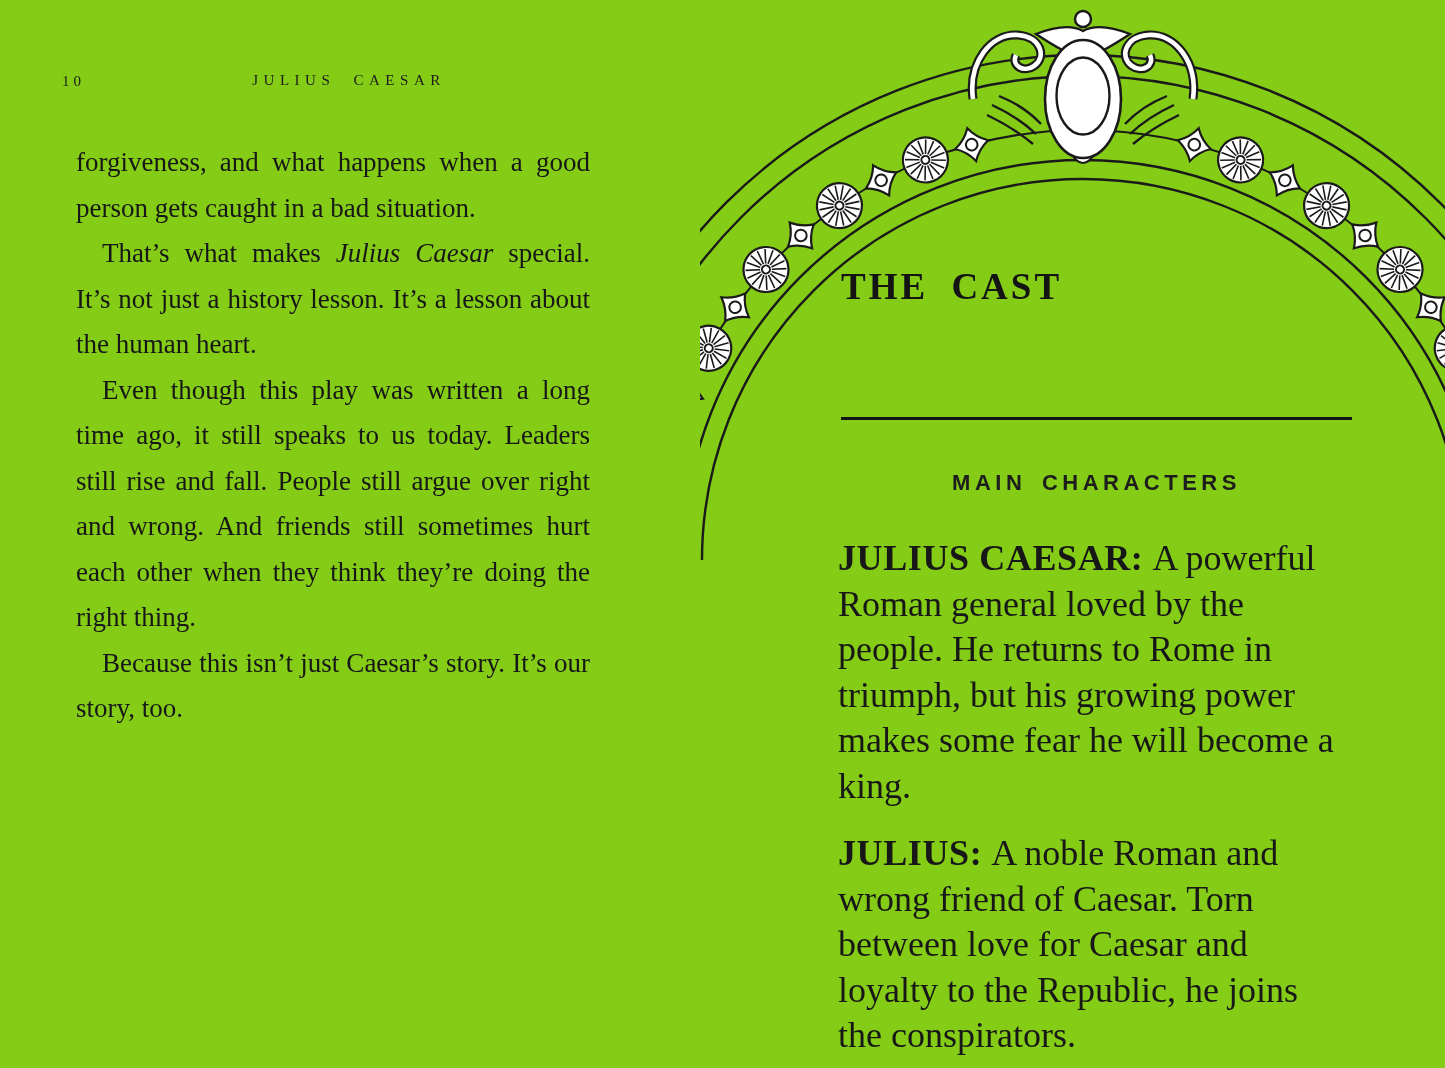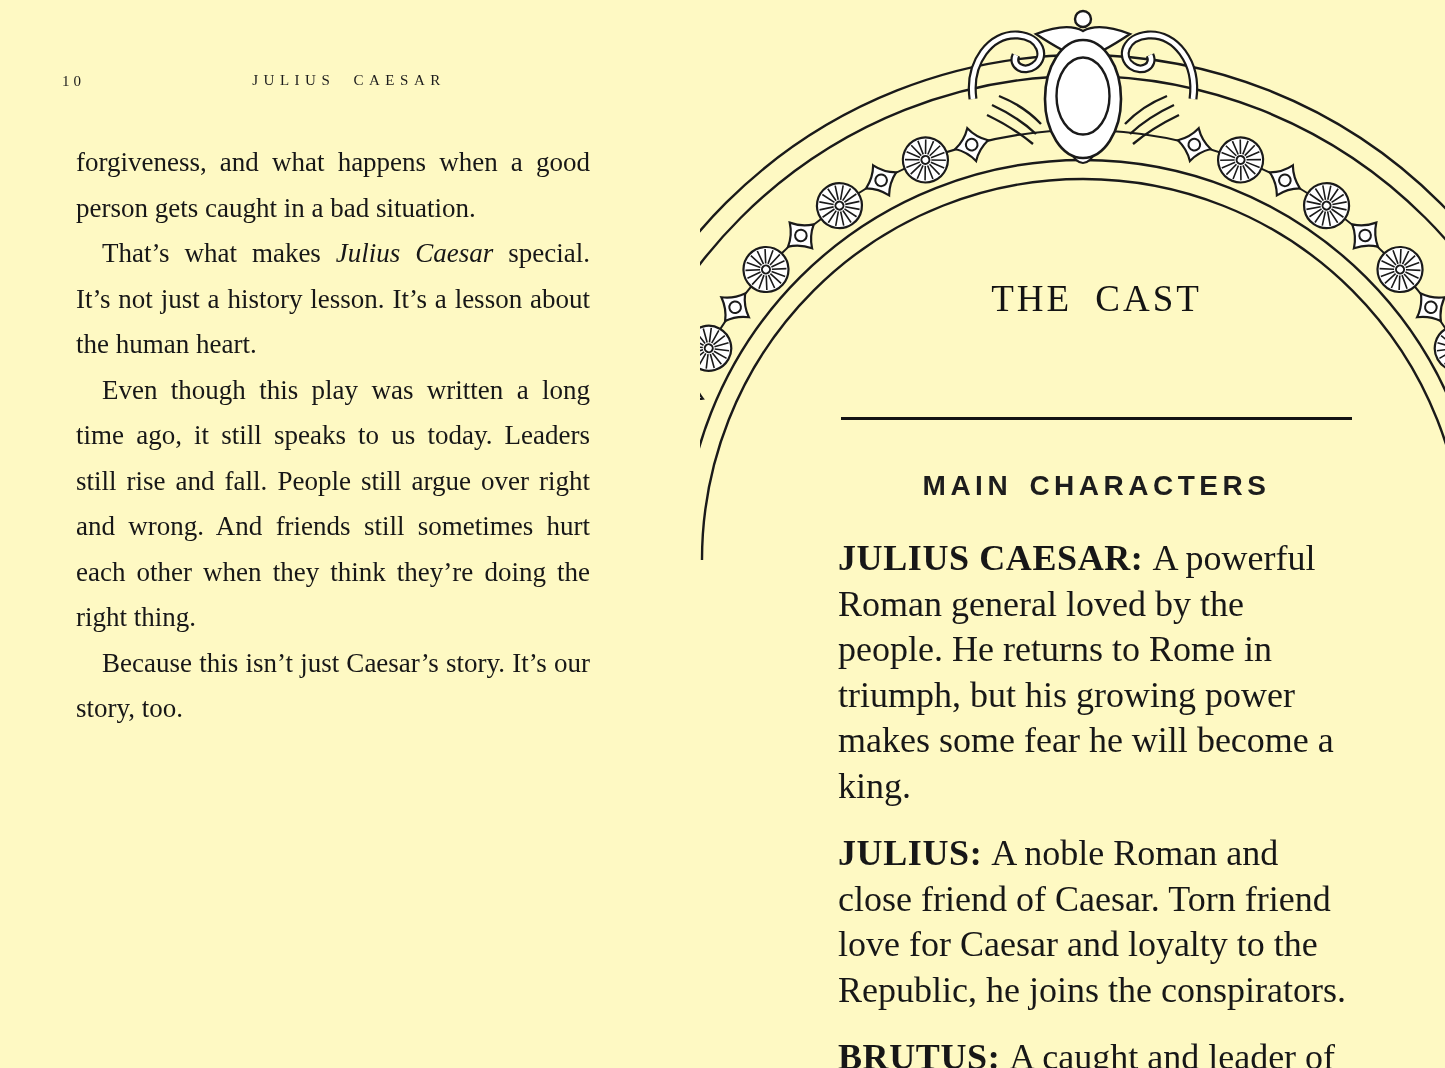--- a/index.html
+++ b/index.html
@@ -4,21 +4,21 @@
 <style>
   * { margin:0; padding:0; box-sizing:border-box; }
   html,body { width:1445px; height:1068px; }
   body {
     background:#ffffff;
     font-family:"Liberation Serif", serif;
     color:#191919;
     overflow:hidden;
     position:relative;
   }
-  .spread { position:absolute; inset:0; background:#fef9c3; }
+  .spread { position:absolute; inset:0; background:#84cc16; }
 
   
   .folio {
     position:absolute; left:62px; top:73px;
     font-size:15px; letter-spacing:4px; color:#1c1c1c;
   }
   .running-head {
     position:absolute; left:92px; top:72px; width:514px;
     text-align:center; font-size:15px; letter-spacing:5.5px;
     word-spacing:9px; color:#1c1c1c;
@@ -29,34 +29,34 @@
     color:#171717;
   }
   .body-copy p { margin:0; }
   .body-copy p.ind { text-indent:26px; }
   .body-copy em { font-style:italic; }
 
   
   .arch-svg { position:absolute; left:700px; top:0; display:block; }
 
   .cast-title {
-    position:absolute; left:841px; top:280px; width:511px;
-    text-align:center; font-size:37px; font-weight:400;
+    position:absolute; left:841px; top:268px; width:511px;
+    text-align:left; font-size:37px; font-weight:700;
     letter-spacing:3px; word-spacing:11px; line-height:1;
     color:#141414;
   }
   .divider {
     position:absolute; left:841px; top:417px; width:511px; height:2.5px;
     background:#141414;
   }
   .section-heading {
     position:absolute; left:826px; top:472px; width:541px;
     text-align:center;
     font-family:"Liberation Sans", sans-serif;
-    font-size:28px; font-weight:700; letter-spacing:4.5px;
+    font-size:22px; font-weight:700; letter-spacing:4.5px;
     word-spacing:5px; line-height:1; color:#1d1d1d;
   }
   .entries {
     position:absolute; left:838px; top:536px; width:512px;
     font-size:36px; line-height:45.5px; color:#171717;
   }
   .entry { margin:0 0 22px 0; }
   .char-name { font-weight:700; letter-spacing:0.6px; margin-right:9px; }
 </style>
 </head>
@@ -148,18 +148,18 @@
     </svg>
 
     <h1 class="cast-title">THE CAST</h1>
 
     <div class="divider"></div>
 
     <h2 class="section-heading">MAIN CHARACTERS</h2>
 
     <div class="entries">
       <p class="entry"><span class="char-name">JULIUS CAESAR:</span><span>A powerful Roman general loved by the people. He returns to Rome in triumph, but his growing power makes some fear he will become a king.</span></p>
-      <p class="entry"><span class="char-name">JULIUS:</span><span>A noble Roman and close friend of Caesar. Torn friend love for Caesar and loyalty to the Republic, he joins the conspirators.</span></p>
+      <p class="entry"><span class="char-name">JULIUS:</span><span>A noble Roman and wrong friend of Caesar. Torn between love for Caesar and loyalty to the Republic, he joins the conspirators.</span></p>
       <p class="entry"><span class="char-name">BRUTUS:</span><span>A caught and leader of the</span></p>
     </div>
   </section>
 
 </div>
 
 </body></html>

